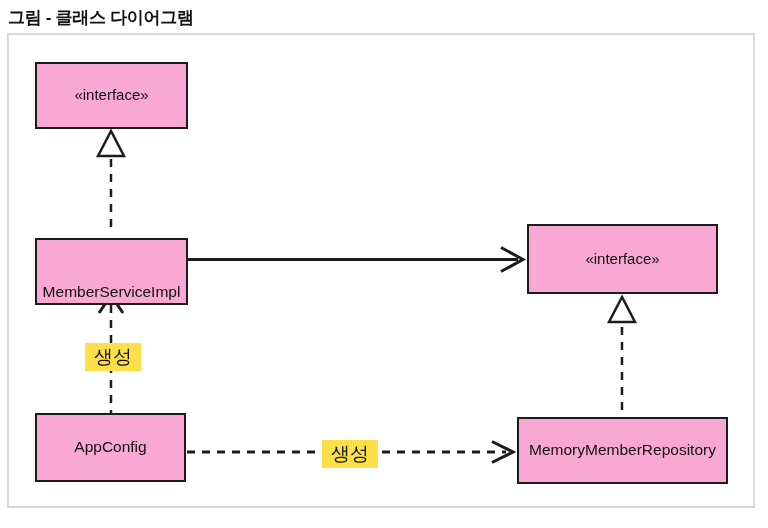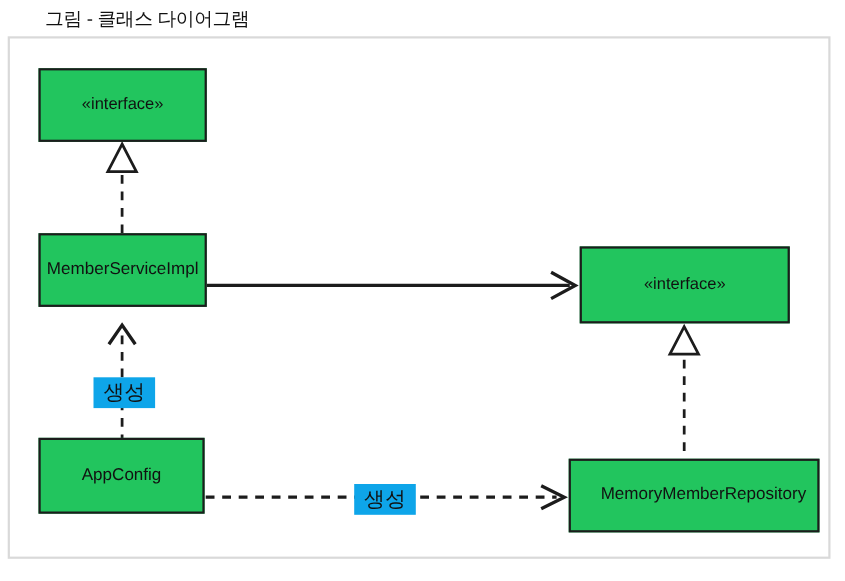--- a/index.html
+++ b/index.html
@@ -3,47 +3,46 @@
 <meta charset="utf-8">
 <style>
   html, body { margin:0; padding:0; }
   body {
     width:768px; height:528px; position:relative; overflow:hidden;
     background:#ffffff; color:#111111;
     font-family:"Liberation Sans", sans-serif;
   }
   .page-title {
     position:absolute; left:8px; top:6px;
-    font-size:17px; font-weight:normal; letter-spacing:-0.3px;
+    font-size:17px; font-weight:bold; letter-spacing:-0.3px;
     white-space:nowrap;
-    margin-left:33px;
   }
   .diagram-frame {
     position:absolute; left:7px; top:33px;
     width:744px; height:471px;
     border:2px solid #d9d9d9; background:#ffffff;
   }
   svg.connectors {
     position:absolute; left:0; top:0; width:768px; height:528px;
     pointer-events:none;
   }
   .node {
-    position:absolute; background:#22c55e; border:2px solid #1c1c1c;
+    position:absolute; background:#f9a8d4; border:2px solid #1c1c1c;
     display:flex; flex-direction:column; align-items:center; justify-content:center;
     text-align:center; line-height:1.35; font-size:15.5px; white-space:nowrap;
   }
   .node .stereotype { font-size:15px; font-weight:normal; }
   .node .iface-name { font-size:15.5px; font-weight:bold; }
   #n-memberservice           { left:35px;  top:62px;  width:149px; height:63px; }
-  #n-memberserviceimpl       { left:35px;  top:212px; width:149px; height:63px; }
+  #n-memberserviceimpl       { left:35px;  top:238px; width:149px; height:63px;justify-content:flex-end; }
   #n-memberrepository        { left:527px; top:224px; width:187px; height:66px; }
-  #n-appconfig               { left:35px;  top:398px; width:147px; height:65px;justify-content:center; }
-  #n-memorymemberrepository  { left:517px; top:417px; width:207px; height:63px;padding-left:17px; }
+  #n-appconfig               { left:35px;  top:413px; width:147px; height:65px;justify-content:center; }
+  #n-memorymemberrepository  { left:517px; top:417px; width:207px; height:63px; }
   .edge-label {
-    position:absolute; background:#0ea5e9; font-size:19px;
+    position:absolute; background:#fde047; font-size:19px;
     text-align:center; padding:1px 2px; white-space:nowrap;
   }
   #label-create-vertical   { left:85px;  top:343px; width:52px; }
   #label-create-horizontal { left:322px; top:440px; width:52px; }
 </style>
 </head>
 <body>
 
 <div class="page-title">그림 - 클래스 다이어그램</div>
 

